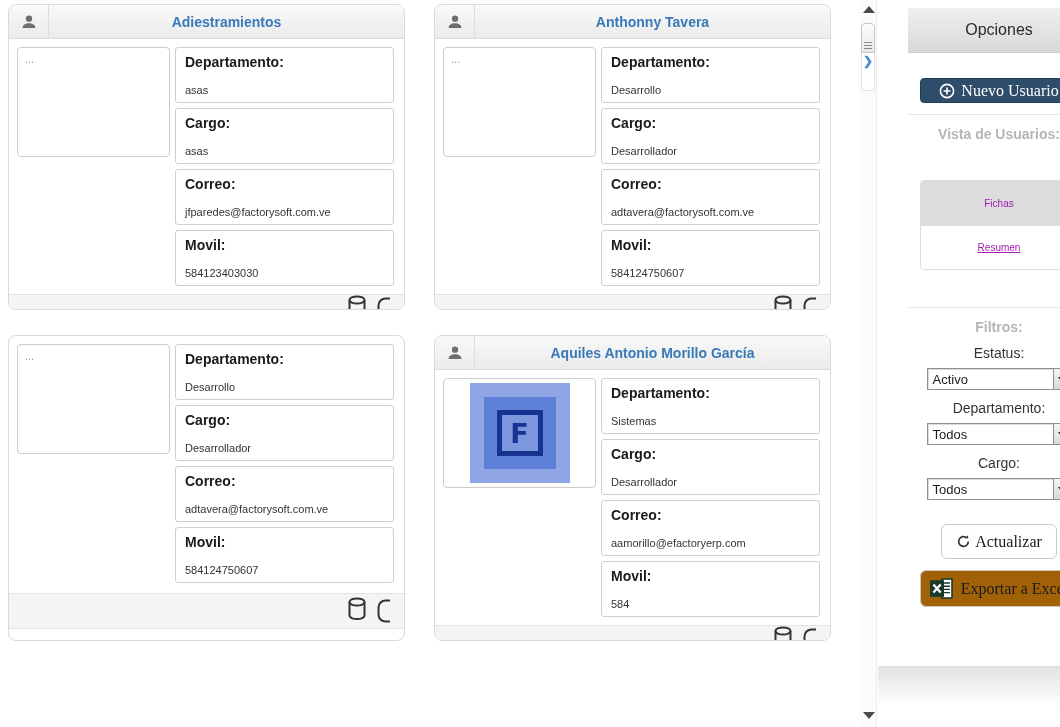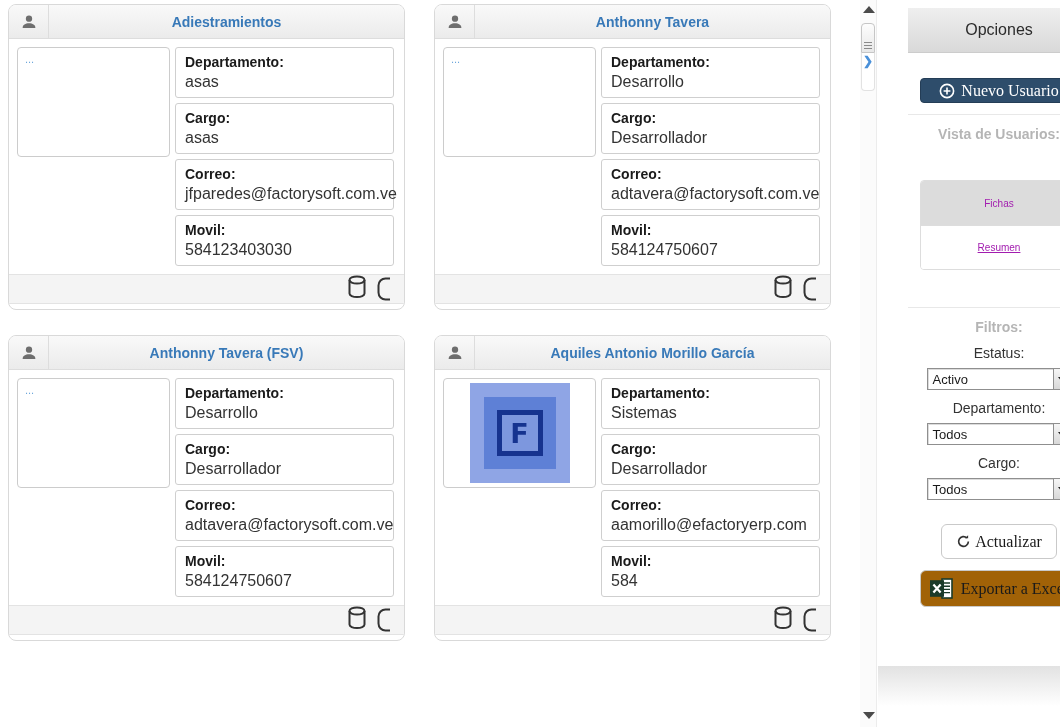--- a/index.html
+++ b/index.html
@@ -21,21 +21,21 @@
                 color:#3879b8; font-weight:bold; font-size:14px; }
   .card-body { display:flex; padding:8px; gap:5px; }
   .photo-box { width:153px; height:110px; border:1px solid #ccc; border-radius:4px;
                background:#fff; padding:5px 7px; font-size:11px; color:#6fa8dc;
                display:flex; align-items:flex-start; }
   .photo-box.logo-box { align-items:center; justify-content:center; padding:0; }
   .fields { display:flex; flex-direction:column; gap:5px; width:219px; }
   .field-box { border:1px solid #cfcfcf; border-radius:3px; background:#fff;
                min-height:51px; padding:6px 9px; }
   .f-label { font-weight:bold; font-size:14px; color:#1a1a1a; }
-  .f-value { font-size:16px; color:#333; margin-top:3px; white-space:nowrap; }
+  .f-value { font-size:11px; color:#333; margin-top:14px; white-space:nowrap; }
   .card-footer { margin-top:auto; height:36px; background:#f4f4f4;
                  border-top:1px solid #e3e3e3; border-bottom:1px solid #e3e3e3;
                  display:flex; align-items:center; justify-content:flex-end;
                  gap:10px; padding-right:14px; }
   .clip-icon { display:inline-block; width:13px; height:24px; overflow:hidden; }
 
   
   .fs-logo { width:100px; height:100px; background:#8fa5e5;
              display:flex; align-items:center; justify-content:center; }
   .fs-mid { width:72px; height:72px; background:#5e80d6;
@@ -197,29 +197,20 @@
               <ellipse cx="10" cy="5" rx="7.5" ry="3.6" fill="none" stroke="#333" stroke-width="2"></ellipse>
               <path d="M2.5 5v13.5c0 2 3.4 3.6 7.5 3.6s7.5-1.6 7.5-3.6V5" fill="none" stroke="#333" stroke-width="2"></path>
             </svg></span>
         <span class="clip-icon"><svg width="24" height="24" viewBox="0 0 24 24">
               <rect x="1.5" y="1.5" width="21" height="21" rx="7" fill="none" stroke="#333" stroke-width="2"></rect>
             </svg></span>
       </div>
     </div>
 
     <div class="card">
-      <div class="card-header">
-        <div class="icon-cell">
-          <svg width="18" height="18" viewBox="0 0 24 24">
-              <circle cx="12" cy="7.5" r="4.2" fill="#6e6e6e"></circle>
-              <path d="M3.5 20c0-4.4 3.8-6.3 8.5-6.3s8.5 1.9 8.5 6.3z" fill="#6e6e6e"></path>
-            </svg>
-        </div>
-        <div class="card-title">Anthonny Tavera (FSV)</div>
-      </div>
       <div class="card-body">
         <div class="photo-box">
           <span>...</span>
         </div>
         <div class="fields">
           <div class="field-box">
             <div class="f-label">Departamento:</div>
             <div class="f-value">Desarrollo</div>
           </div>
           <div class="field-box">

